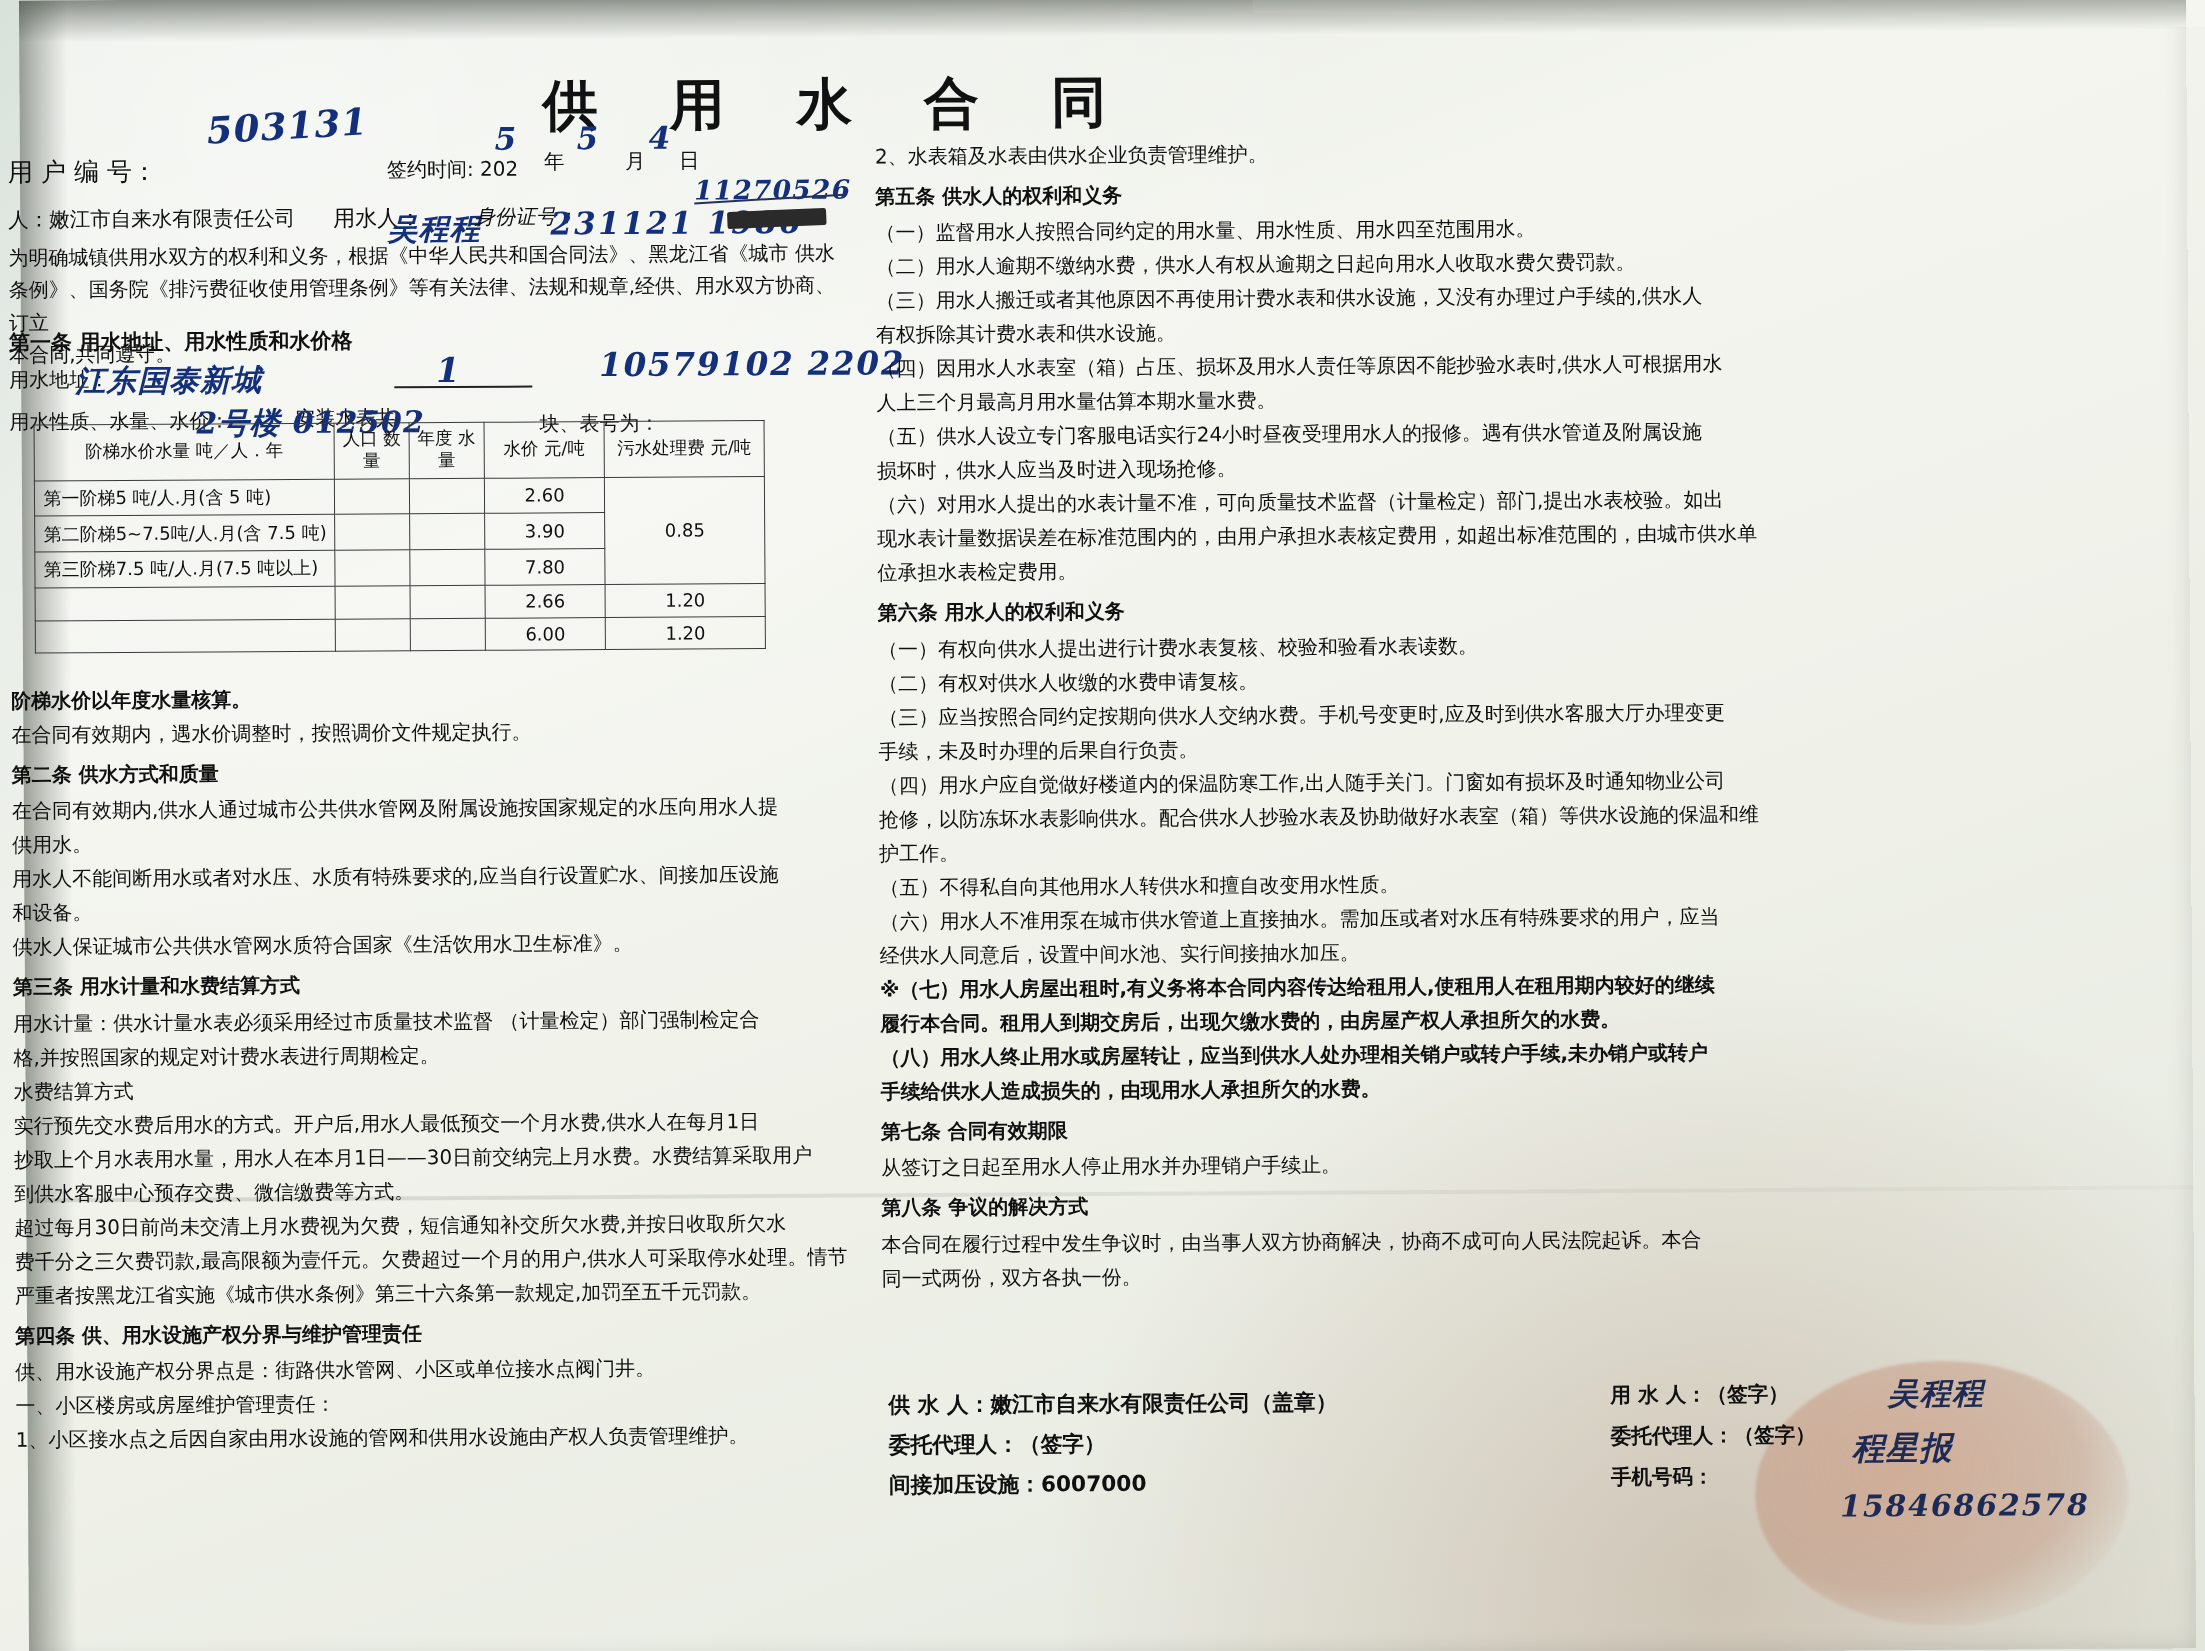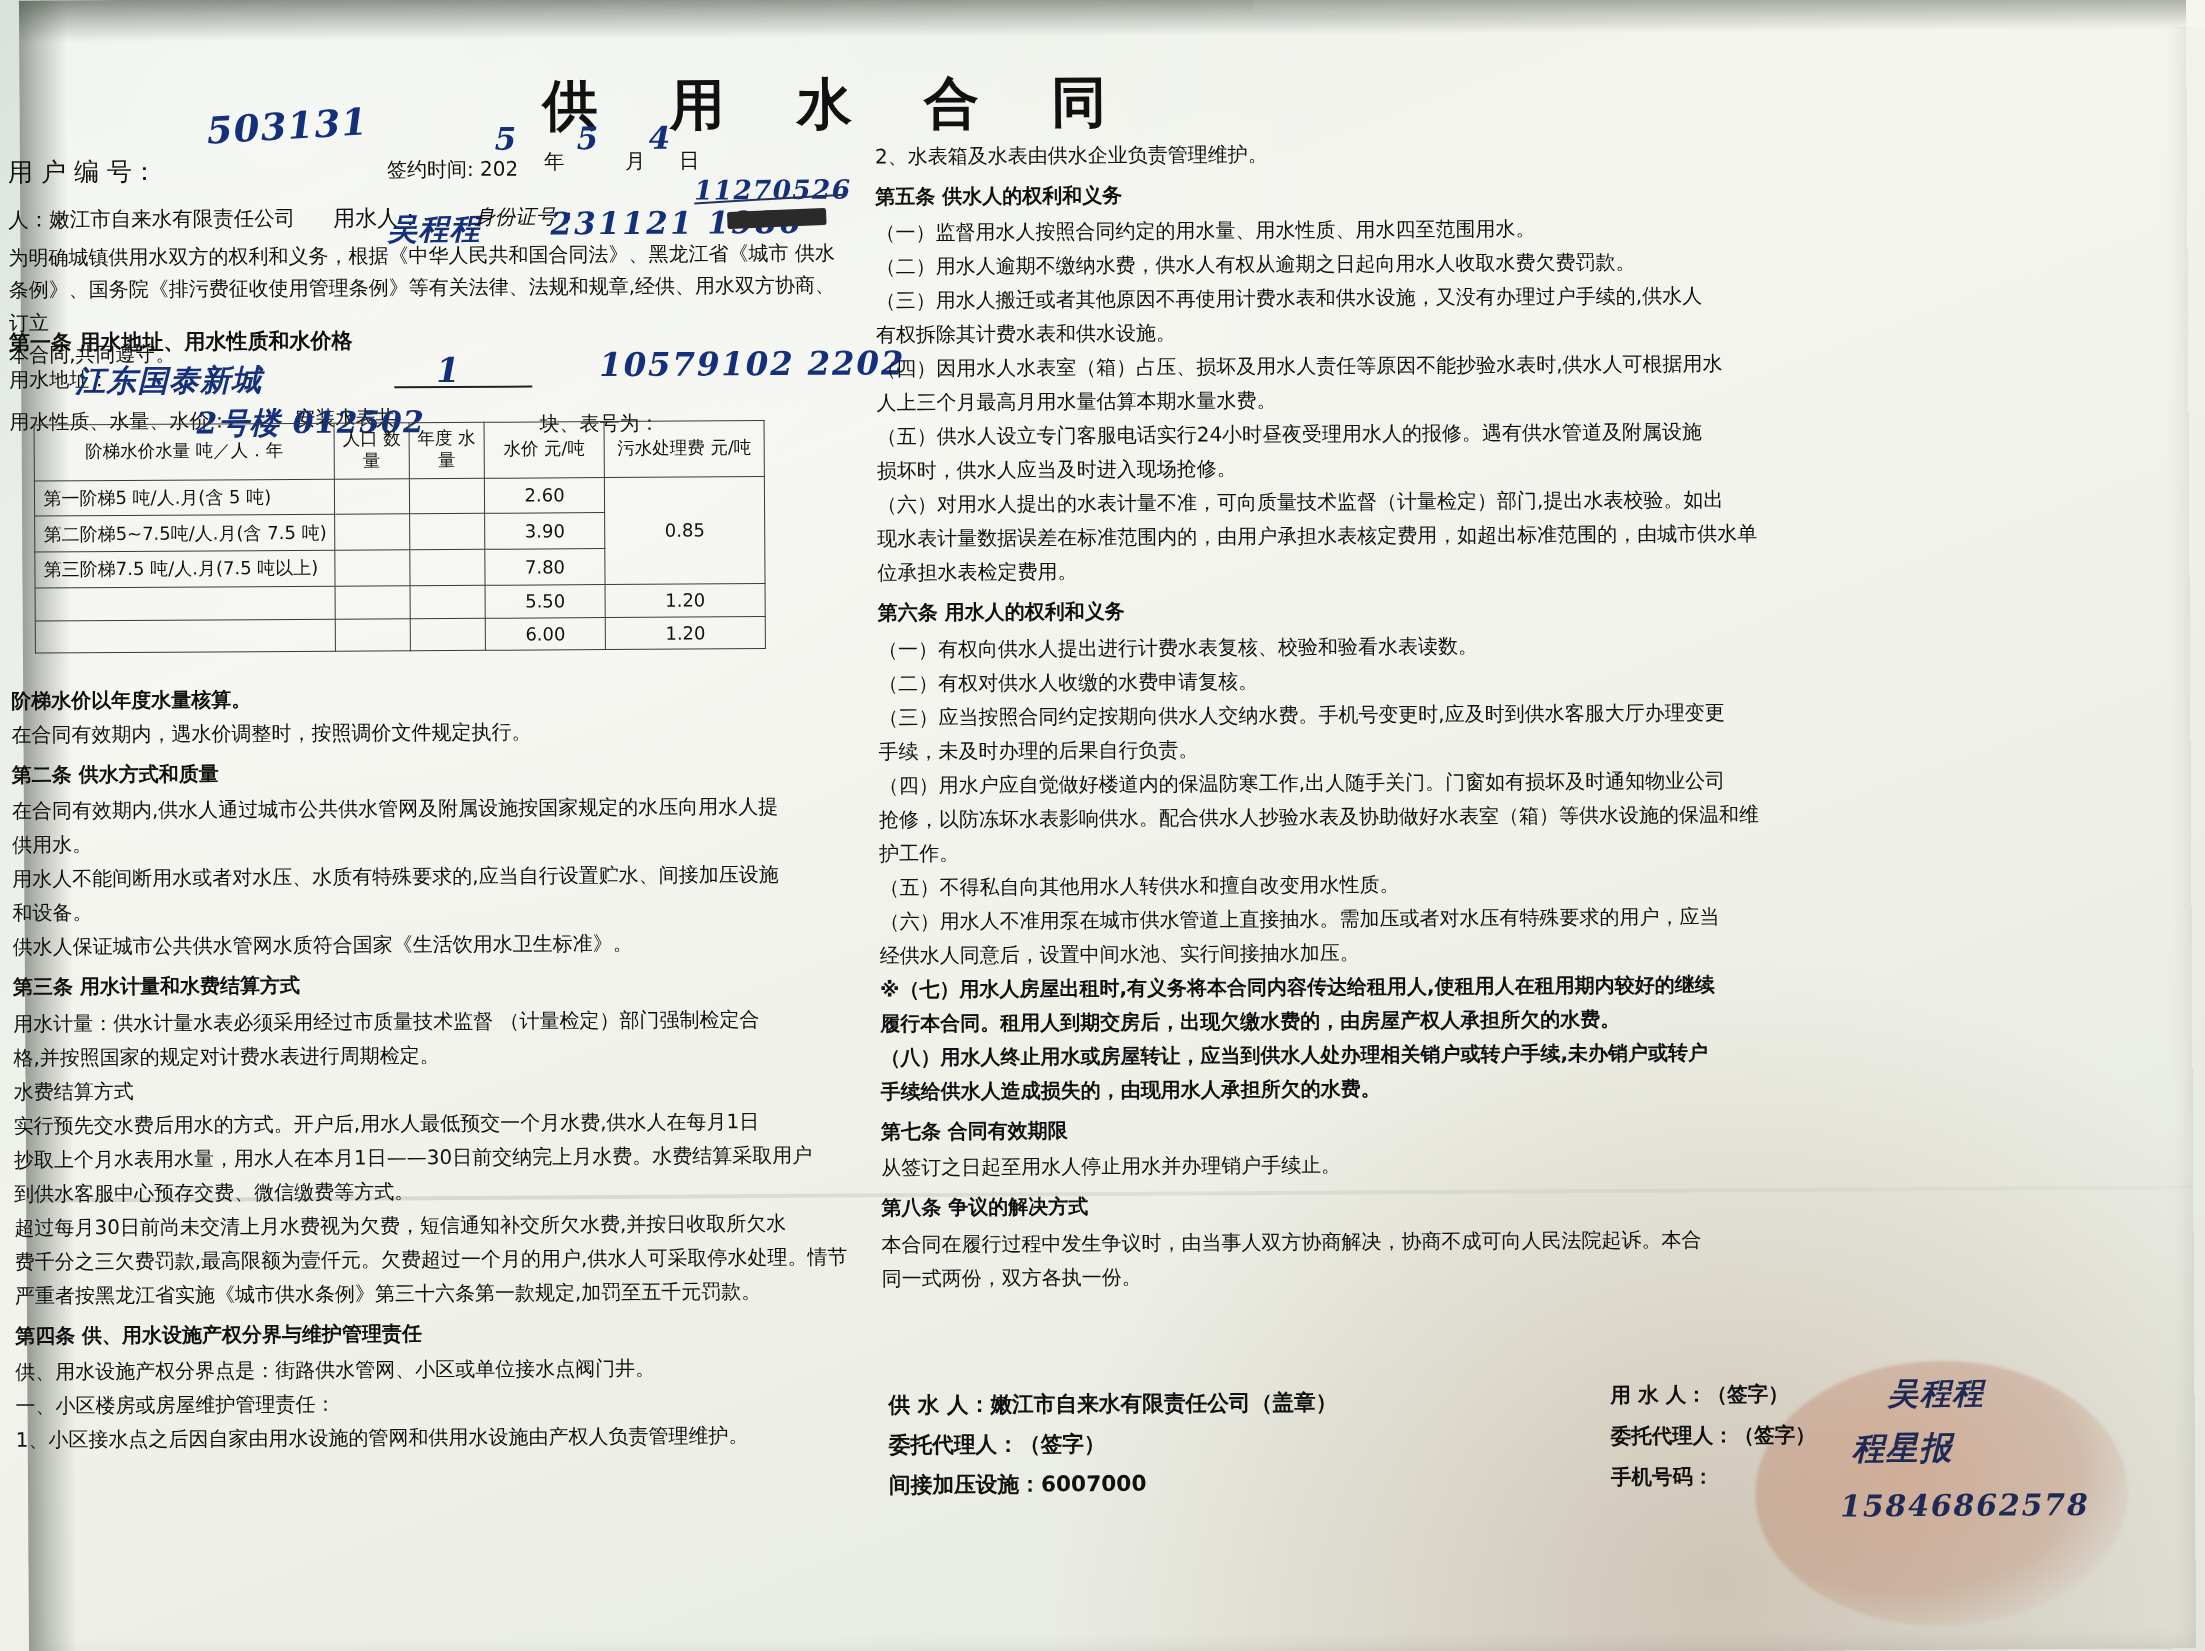--- a/index.html
+++ b/index.html
@@ -229,21 +229,21 @@
           <tr>
             <td class="lcell">第三阶梯7.5 吨/人.月(7.5 吨以上)</td>
             <td></td>
             <td></td>
             <td>7.80</td>
           </tr>
           <tr>
             <td class="lcell"></td>
             <td></td>
             <td></td>
-            <td>5.50</td>
+            <td>2.66</td>
             <td>1.20</td>
           </tr>
           <tr>
             <td class="lcell"></td>
             <td></td>
             <td></td>
             <td>6.00</td>
             <td>1.20</td>
           </tr>
         </tbody>

